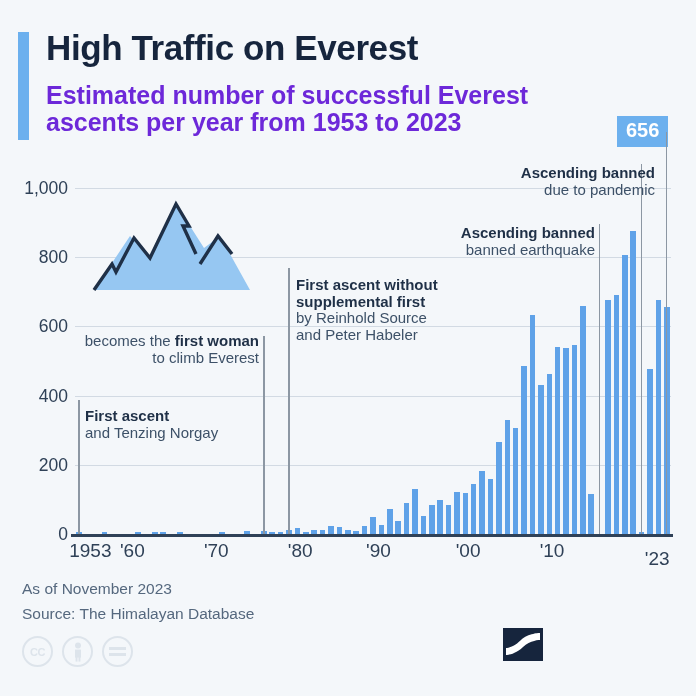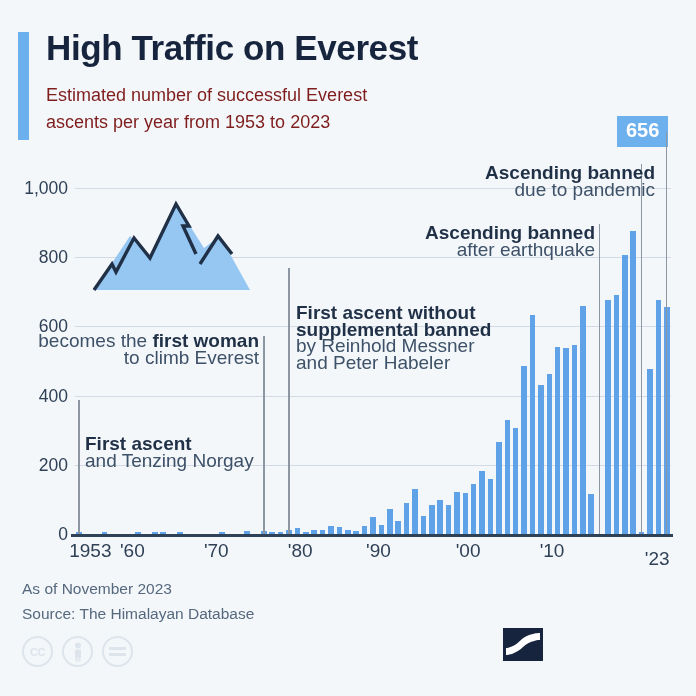--- a/index.html
+++ b/index.html
@@ -23,22 +23,22 @@
     background: #6CB0EE;
   }
   #title {
     position: absolute; left: 46px; top: 0px;
     font-size: 35px; font-weight: bold; letter-spacing: -0.4px;
     color: #16253D;
     line-height: 44px;
   }
   #subtitle {
     position: absolute; left: 46px; top: 56px;
-    font-size: 18px; color: #7f1d1d; line-height: 27px;
-    font-weight: normal;
+    font-size: 25px; color: #6d28d9; line-height: 27px;
+    font-weight: bold;
   }
 
   
   #chart-area {
     position: absolute;
     left: 0; top: 150px;
     width: 696px; height: 420px;
   }
   .gridline {
     position: absolute;
@@ -77,29 +77,29 @@
     position: absolute;
     top: 390px;
     font-size: 19px;
     color: #2F4157;
     white-space: nowrap;
   }
 
   
   .anno {
     position: absolute;
-    font-size: 19px;
+    font-size: 15px;
     line-height: 16.6px;
     color: #3D5168;
     white-space: nowrap;
   }
   .anno b { color: #1F3047; font-weight: bold; margin-top: 21px; }
   .anno .hd { font-weight: bold; color: #1F3047; }
   .anno.right { text-align: right; }
-  .anno.left { text-align: left; margin-top: 28px; }
+  .anno.left { text-align: left; }
 
   
   #value-badge {
     position: absolute;
     left: 617px; top: 116px;
     background: #6CB0EE;
     color: #FFFFFF;
     font-size: 20px; font-weight: bold;
     padding: 3px 9px 5px 9px;
     line-height: 23px;
@@ -276,27 +276,27 @@
       <div class="anno left" style="left: 85px; top: 408px;">
         <div><span class="hd">First ascent</span></div>
         <div>and Tenzing Norgay</div>
       </div>
       <div class="anno right" style="right: 437px; top: 333px;">
         <div>becomes the <b>first woman</b></div>
         <div>to climb Everest</div>
       </div>
       <div class="anno left" style="left: 296px; top: 277px;">
         <div><span class="hd">First ascent without</span></div>
-        <div><span class="hd">supplemental banned</span></div>
-        <div>by Reinhold Messner</div>
+        <div><span class="hd">supplemental first</span></div>
+        <div>by Reinhold Source</div>
         <div>and Peter Habeler</div>
       </div>
       <div class="anno right" style="right: 101px; top: 225px;">
         <div><span class="hd">Ascending banned</span></div>
-        <div>after earthquake</div>
+        <div>banned earthquake</div>
       </div>
       <div class="anno right" style="right: 41px; top: 165px;">
         <div><span class="hd">Ascending banned</span></div>
         <div>due to pandemic</div>
       </div>
     </div>
 
   <div id="footer">
     <div class="foot-line" style="top:8px;">As of November 2023</div>
     <div class="foot-line" style="top:33px;">Source: The Himalayan Database</div>

